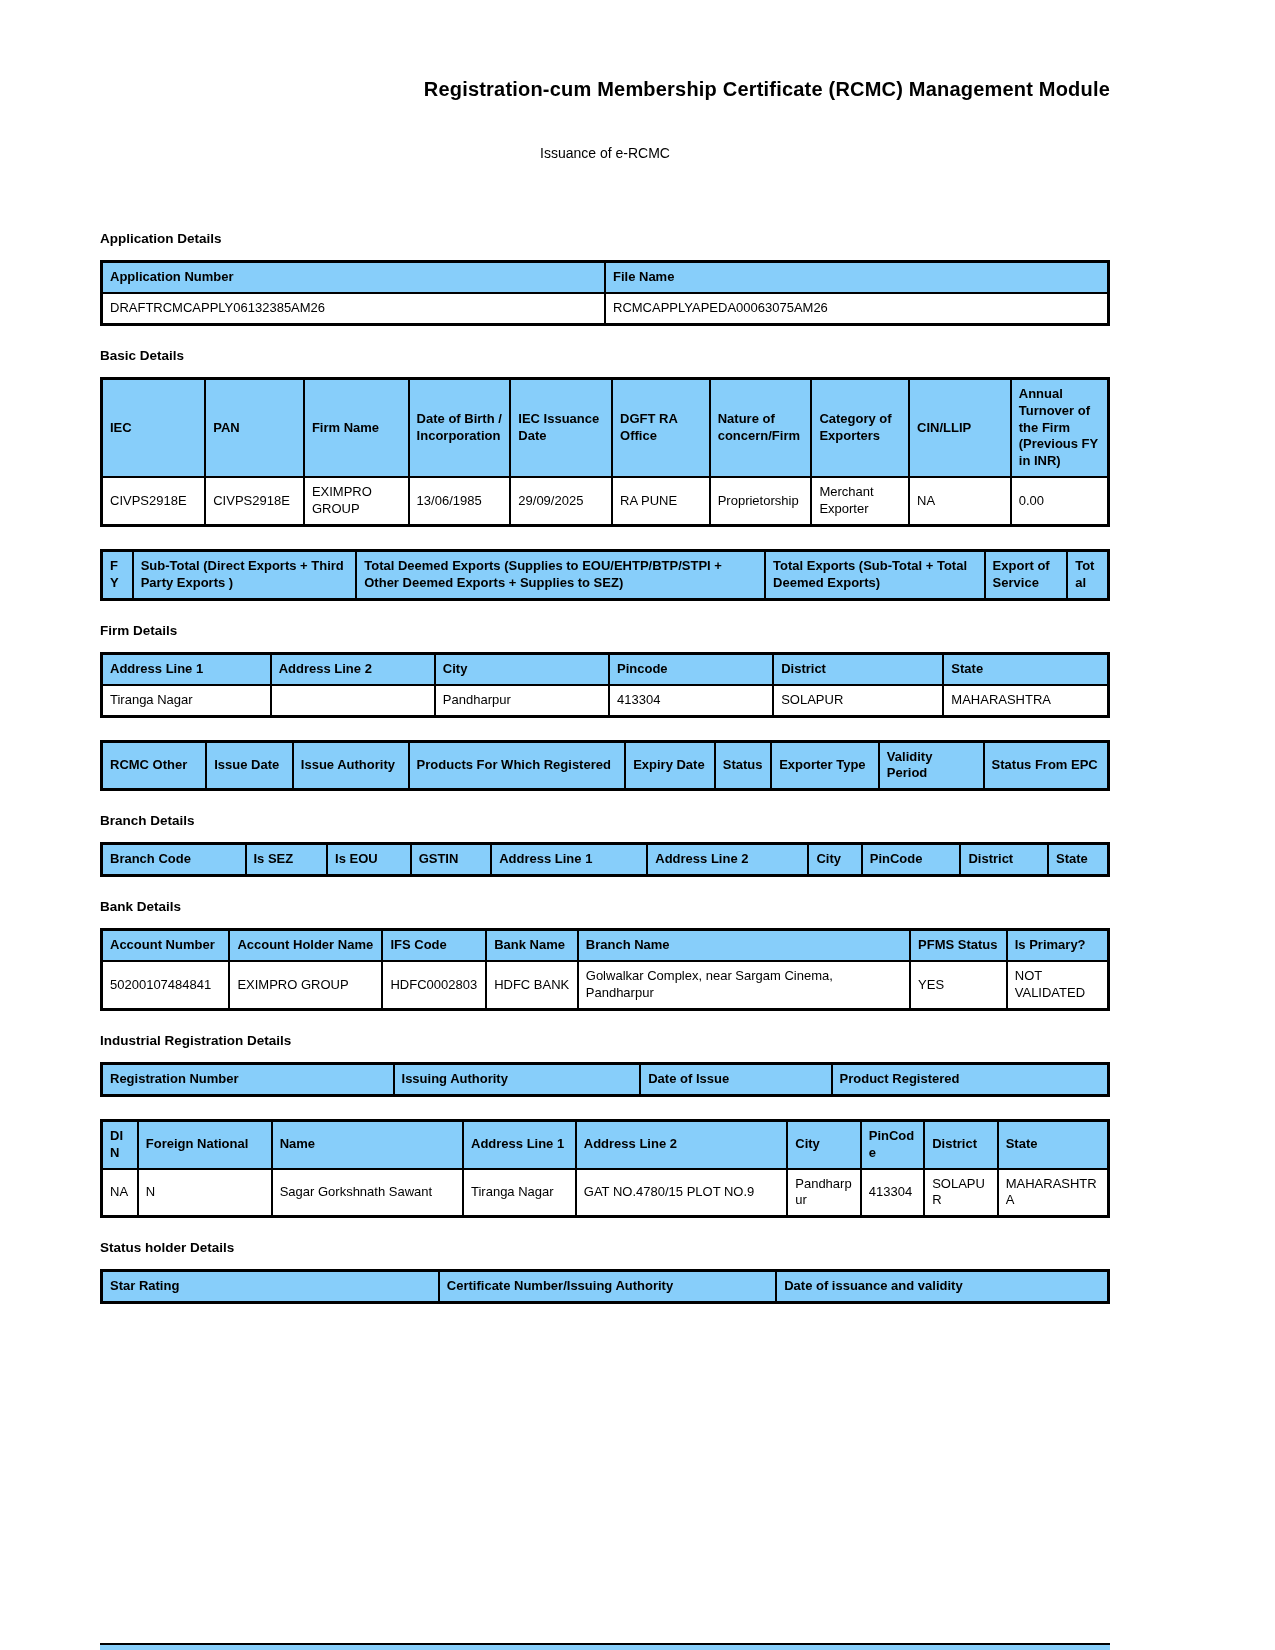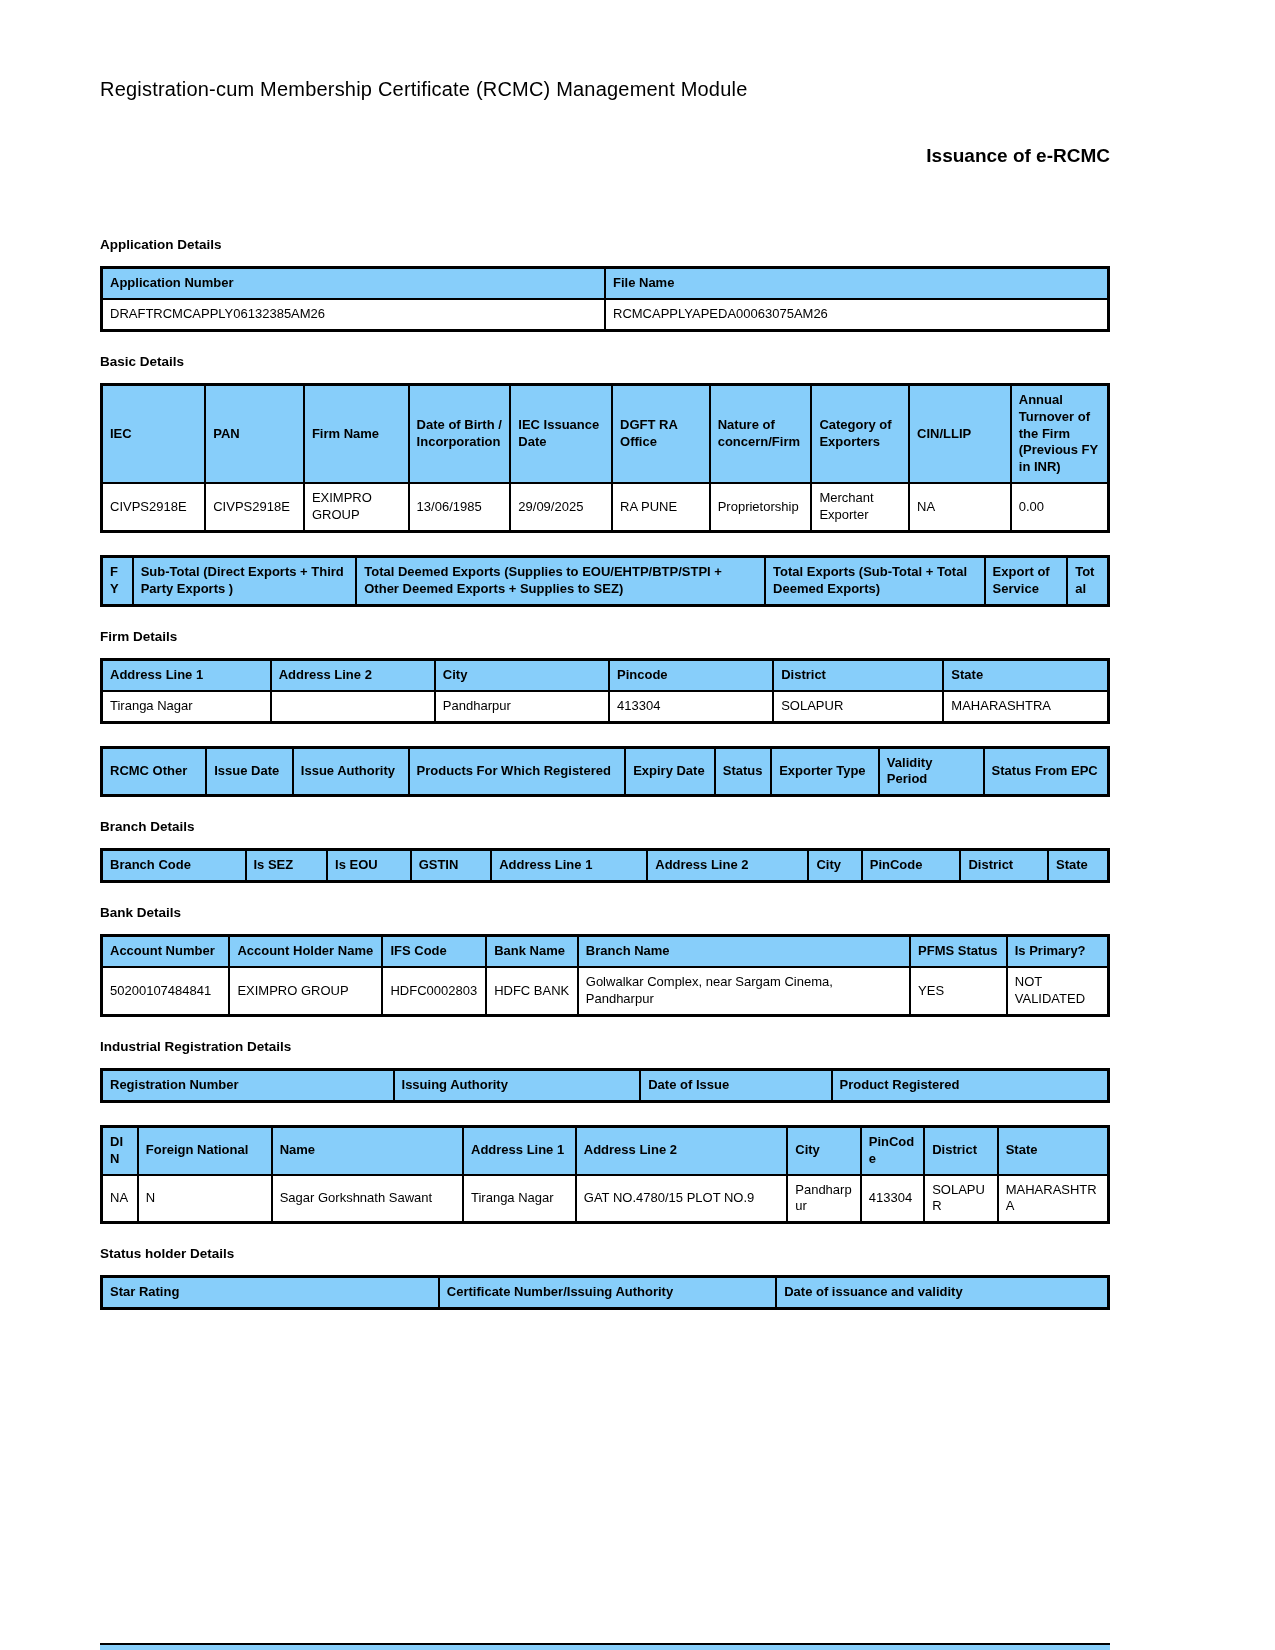--- a/index.html
+++ b/index.html
@@ -13,30 +13,30 @@
     color: #000;
   }
   .page {
     position: absolute;
     left: 100px;
     top: 0;
     width: 1010px;
   }
   h1.doc-title {
     margin-top: 78px;
-    text-align: left;
+    text-align: right;
     font-size: 20px;
-    font-weight: normal;
+    font-weight: bold;
     letter-spacing: 0.2px;
   }
   h2.doc-subtitle {
     margin-top: 44px;
-    text-align: right;
-    font-size: 19px;
-    font-weight: bold;
+    text-align: center;
+    font-size: 14px;
+    font-weight: normal;
   }
   .section { margin-top: 22px; }
   .section.first { margin-top: 70px; }
   .sec-label {
     font-size: 13.5px;
     font-weight: bold;
     margin-bottom: 14px;
   }
   table.tbl {
     width: 100%;

